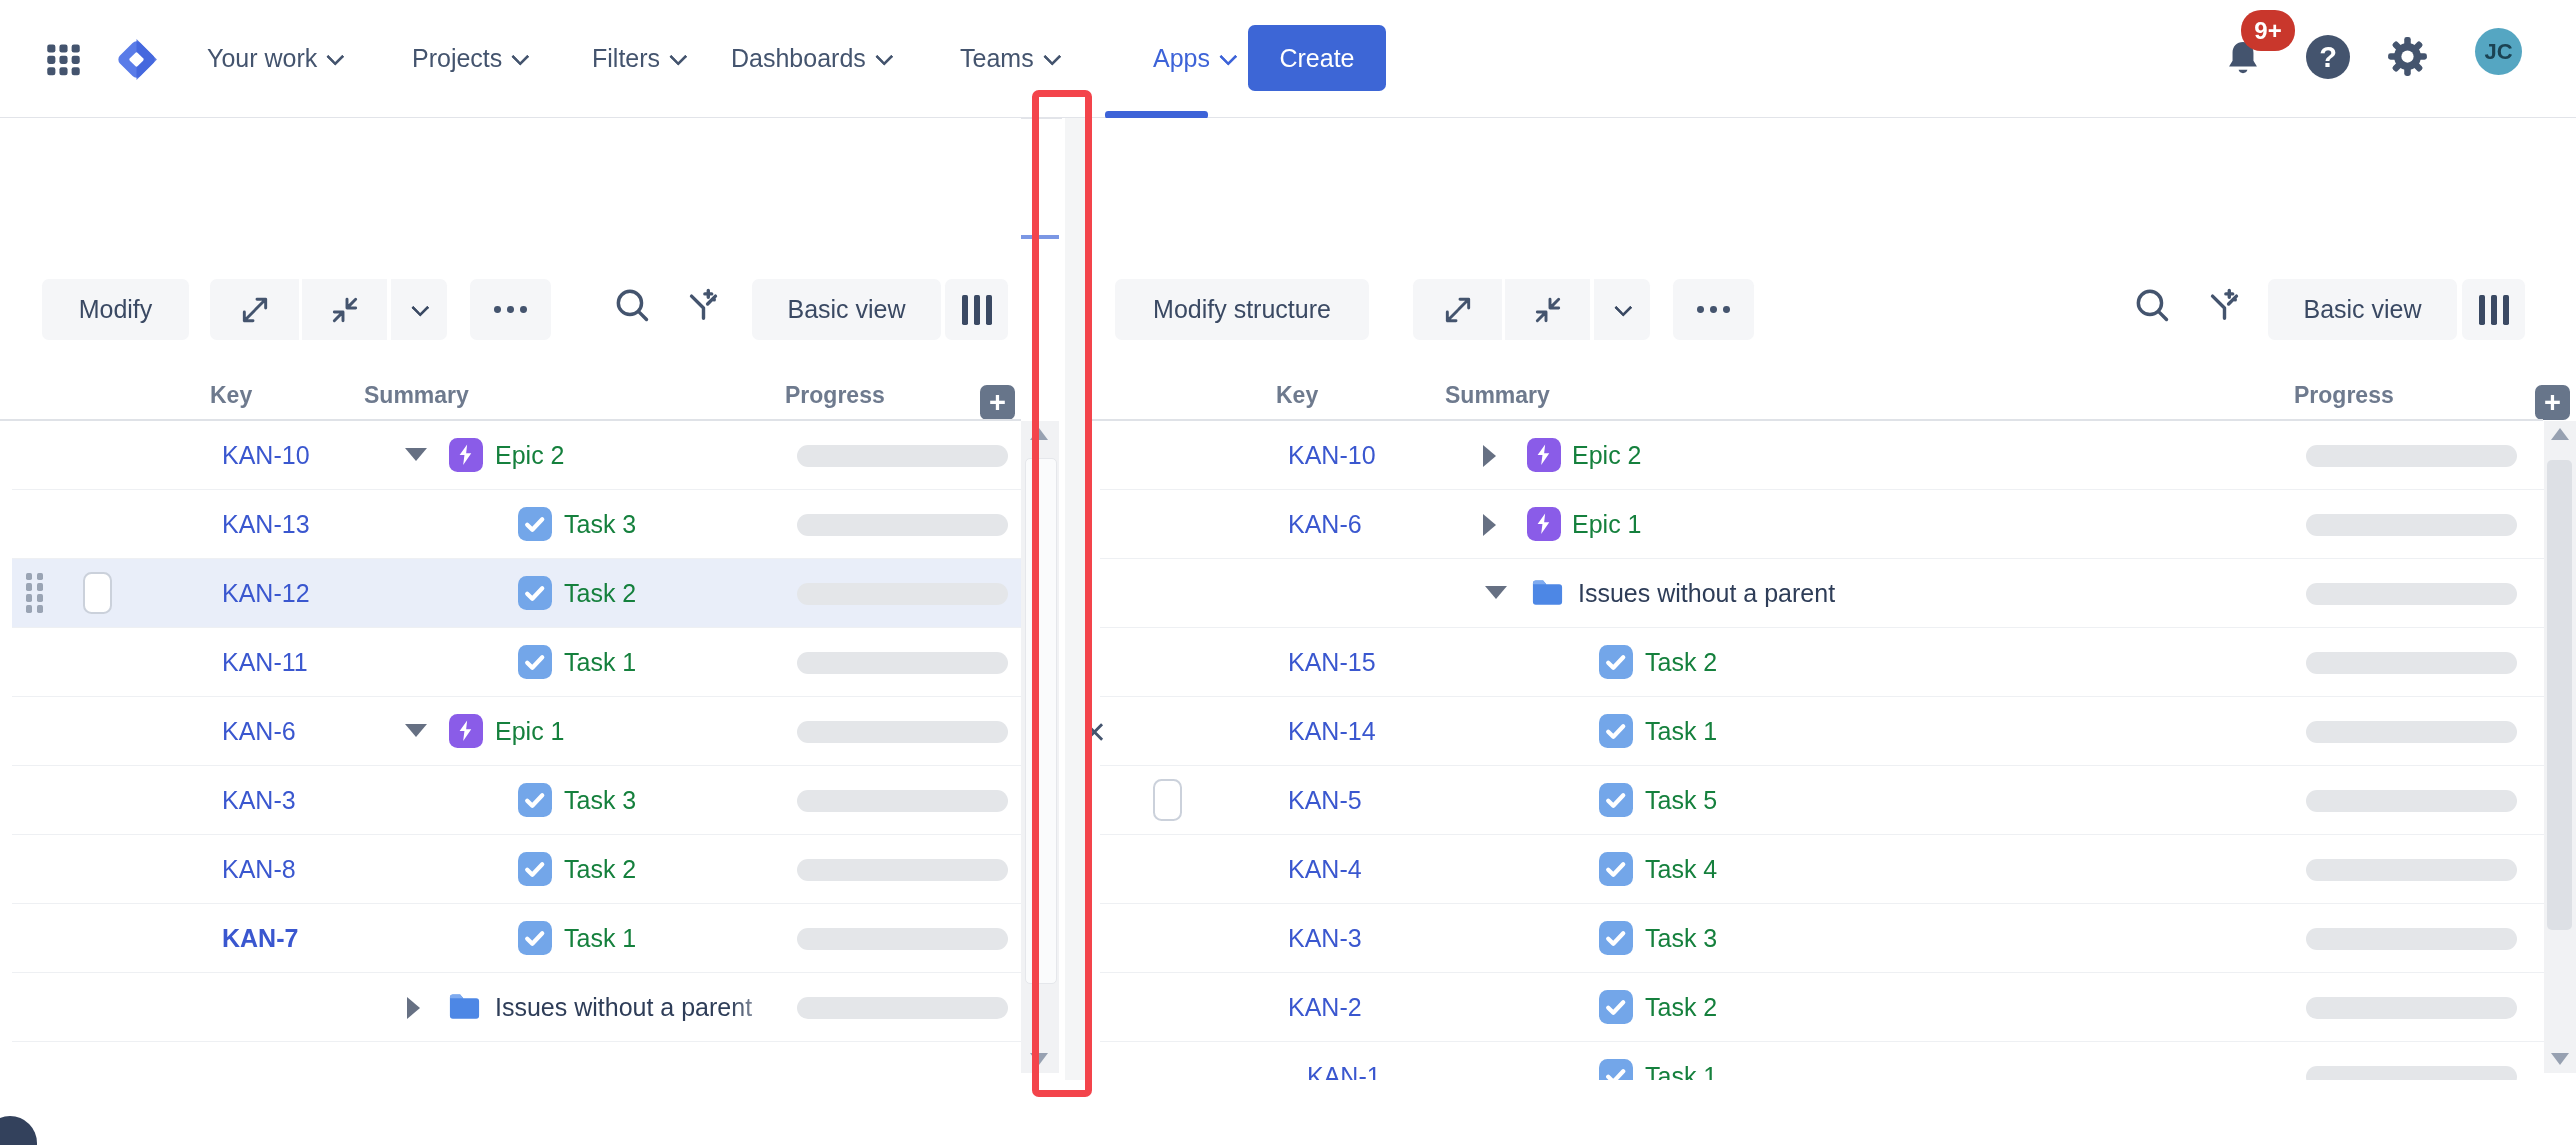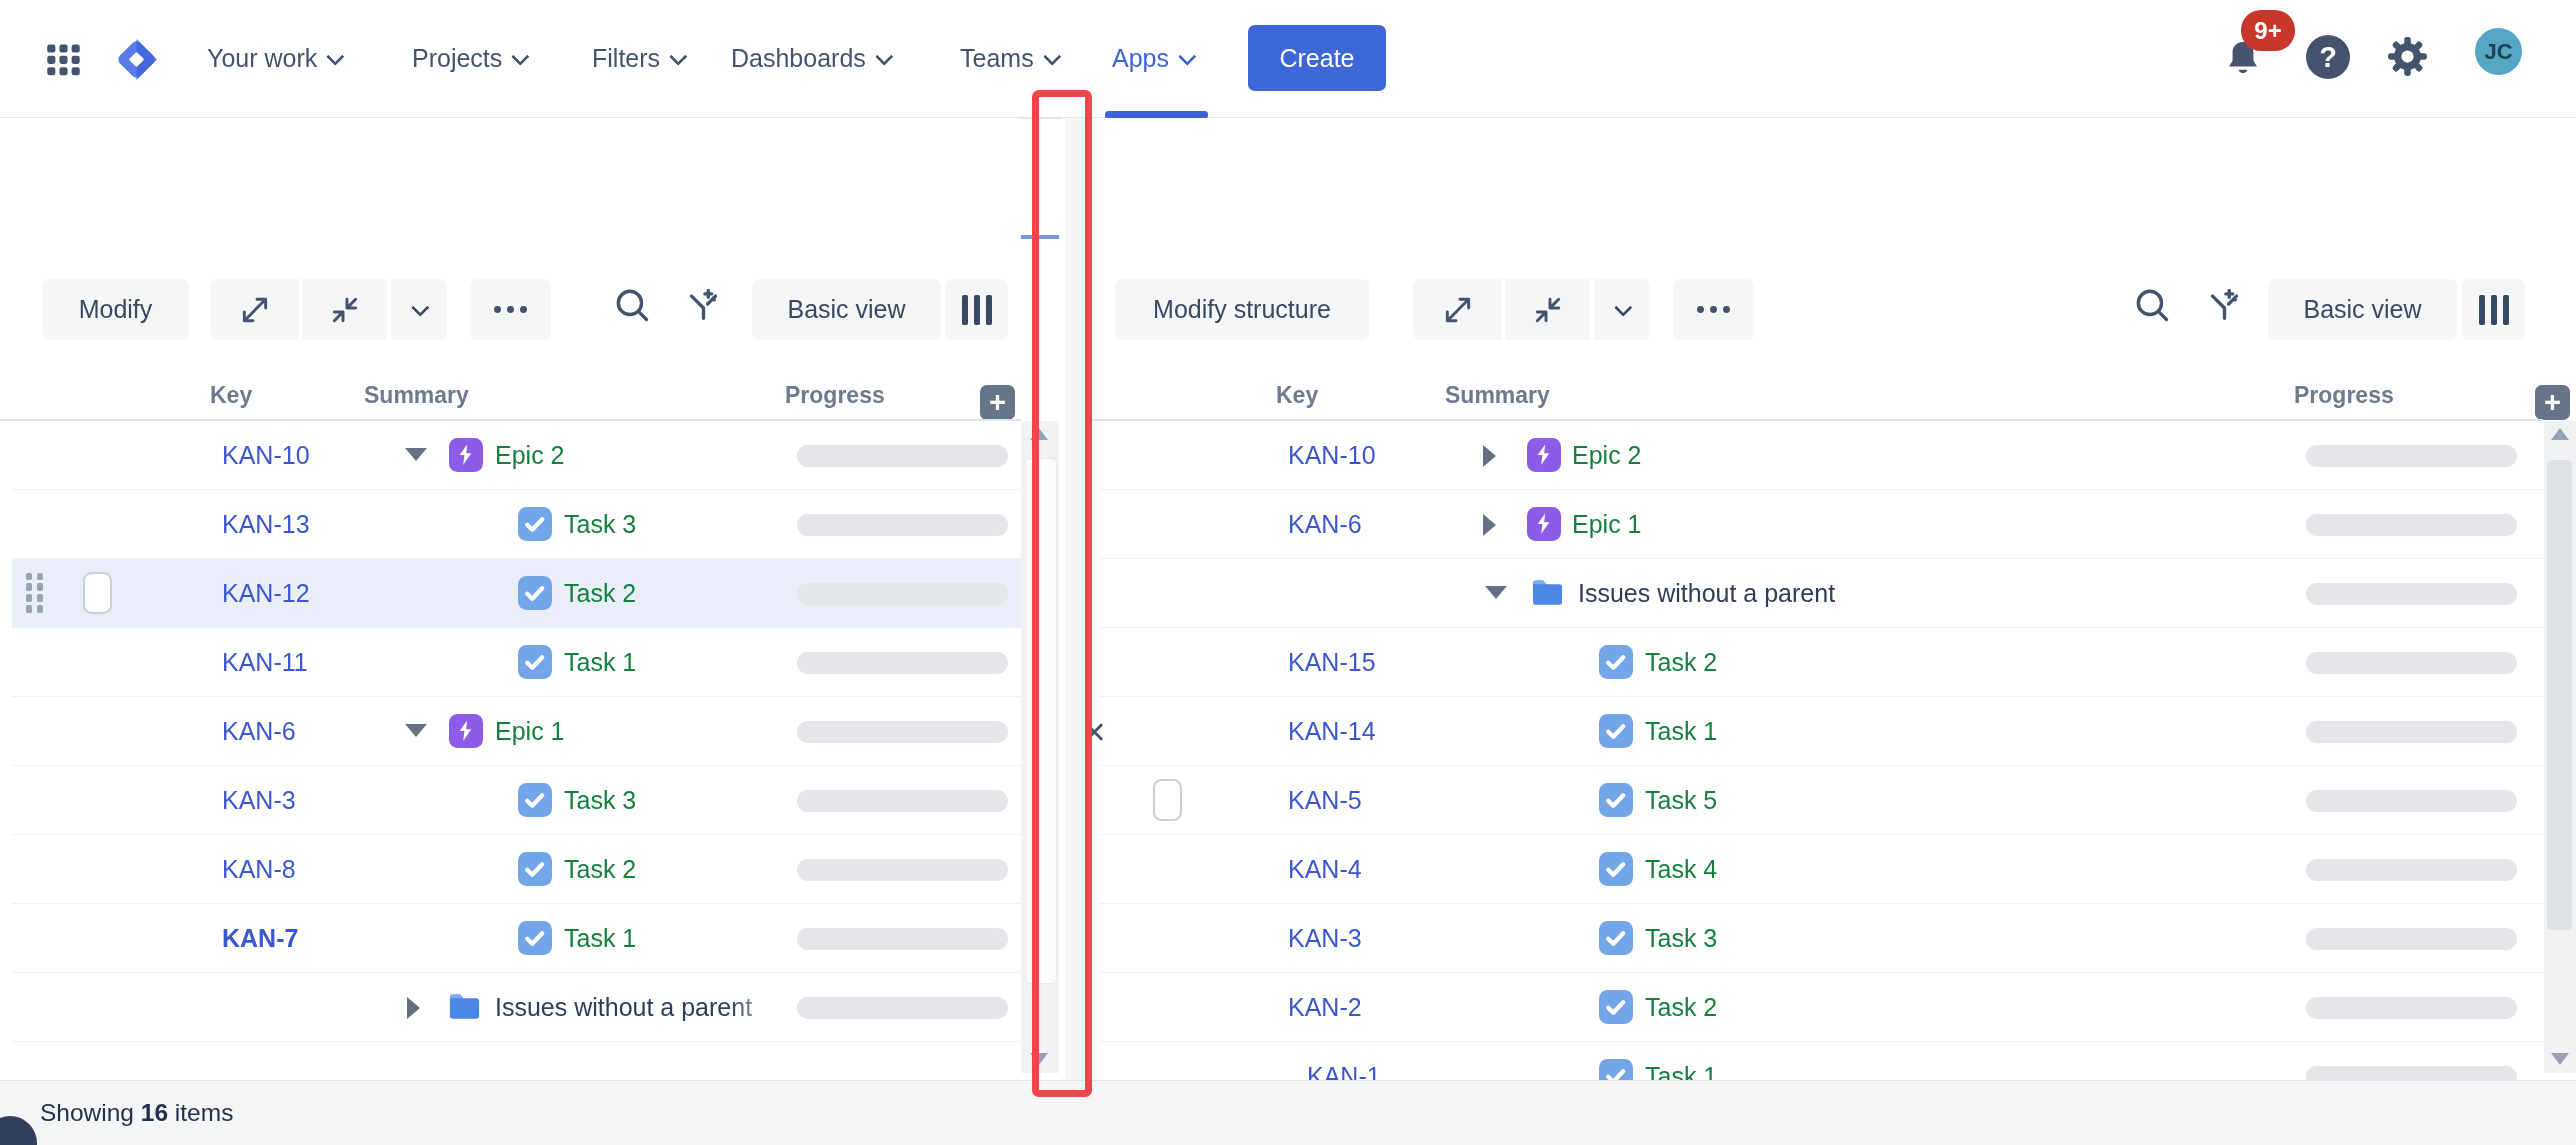--- a/index.html
+++ b/index.html
@@ -4,21 +4,21 @@
 <style>
   html,body{margin:0;padding:0;background:#fff;}
   .app{position:relative;width:2576px;height:1145px;background:#fff;overflow:hidden;
        font-family:"Liberation Sans",sans-serif;color:#3E4E68;}
   .abs{position:absolute;}
   
   .topnav{position:absolute;left:0;top:0;width:2576px;height:117px;background:#fff;}
   .nav-border{position:absolute;left:0;top:117px;width:2576px;height:1.7px;background:#E2E4E9;}
   .nav-item{position:absolute;top:0;height:117px;display:flex;align-items:center;gap:10px;
             font-size:25px;font-weight:500;color:#44546E;cursor:pointer;}
-  .nav-item.active{color:#3D63D8;}
+  .nav-item.active{color:#3D63D8;margin-left:41px;}
   .chev{display:inline-block;width:10px;height:10px;border-right:3px solid currentColor;
         border-bottom:3px solid currentColor;transform:rotate(45deg) translateY(-2.5px);border-radius:0.8px;}
   .create-btn{position:absolute;left:1248px;top:25px;width:138px;height:66px;background:#3D66D6;color:#fff;
               border:none;border-radius:6.8px;font-size:25px;font-weight:500;font-family:inherit;
               display:flex;align-items:center;justify-content:center;cursor:pointer;}
   .apps-underline{position:absolute;left:1105px;top:111px;width:103px;height:7.6px;background:#3D63D8;border-radius:3.4px;}
   .searchbox{position:absolute;left:1775px;top:26px;width:423px;height:64px;border:2.5px solid #8B95A7;
              border-radius:8.5px;display:flex;align-items:center;gap:13.5px;padding:0 17px;box-sizing:border-box;background:#fff;}
   .searchbox input{border:none;outline:none;font-size:25px;color:#44546E;width:100%;font-family:inherit;background:transparent;}
   .searchbox input::placeholder{color:#505F79;opacity:1;}
@@ -579,22 +579,17 @@
   </div>
 
   <div class="scroll-track" style="left:1021px;top:421px;width:38px;height:652px;">
     <div class="scroll-arrow-up" style="left:9.3px;top:6.8px;"></div>
     <div class="scroll-thumb" style="left:4.2px;top:37px;width:30px;height:524px;background:#FAFBFC;border:0.8px solid #E5E7EB;"></div>
     <div class="scroll-arrow-down" style="left:9.3px;top:632px;"></div>
   </div>
   <div class="splitter"></div>
   <div class="split-x">×</div>
 
-  <div class="bottombar">
-    <span>Showing</span>
-    <b>16</b>
-    <span>items</span>
-  </div>
   <div class="corner-bubble"></div>
 
   <div class="annotation"></div>
 </div>
 
 
 </body></html>

